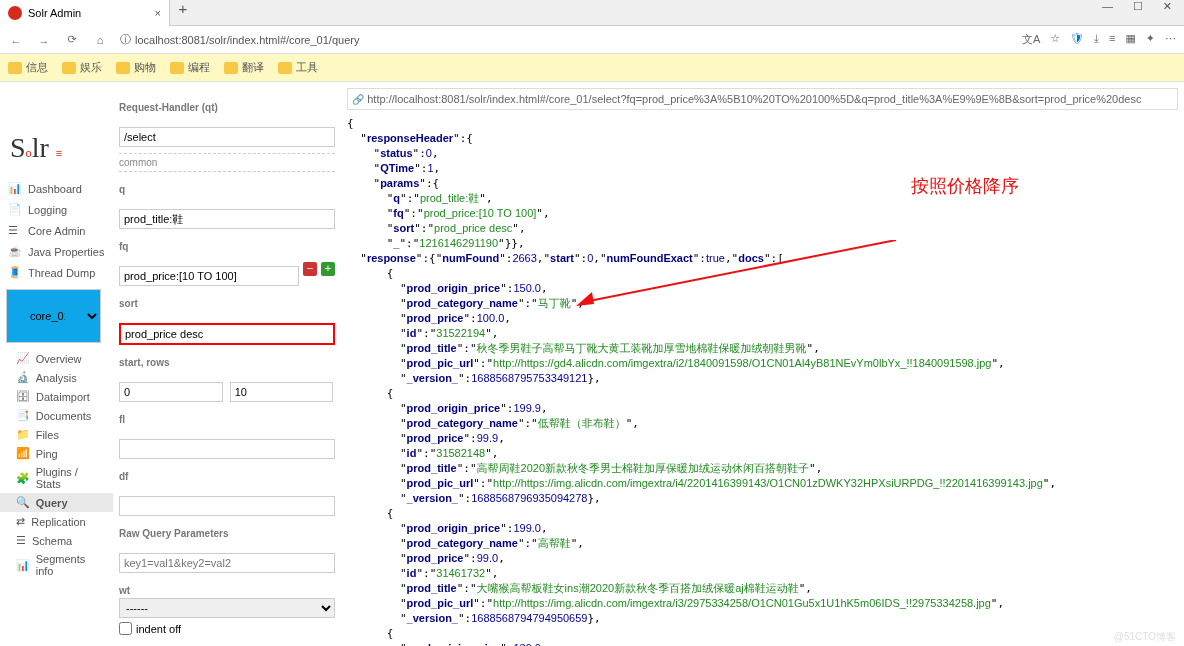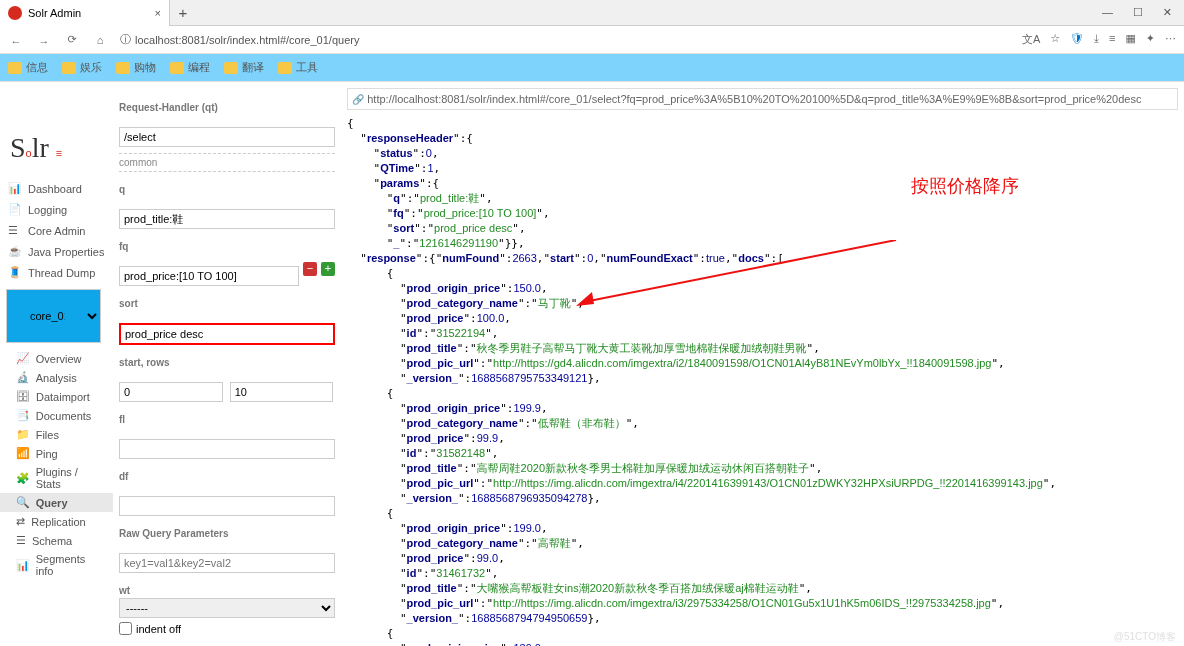--- a/index.html
+++ b/index.html
@@ -1,26 +1,26 @@
 <!DOCTYPE html>
 <html><head>
 <meta charset="utf-8">
 <style>
   *{box-sizing:border-box;margin:0;padding:0;font-family:Arial,Helvetica,sans-serif;font-size:11px;}
   body{background:#fff;width:1184px;height:646px;overflow:hidden;}
-  .browser-top{height:26px;background:#f0f0f0;display:flex;align-items:center;border-bottom:1px solid #ccc;}
+  .browser-top{height:26px;background:#f0f0f0;display:flex;align-items:flex-start;border-bottom:1px solid #ccc;}
   .tab{height:26px;width:170px;background:#fff;display:flex;align-items:center;padding:0 8px;gap:6px;border-right:1px solid #ccc;}
   .tab-icon{width:14px;height:14px;background:#d52b1e;border-radius:50%;}
   .tab-close{margin-left:auto;color:#555;}
   .new-tab{width:26px;text-align:center;color:#555;font-size:15px;}
   .addr-bar{height:28px;display:flex;align-items:center;padding:0 8px;gap:12px;border-bottom:1px solid #e0e0e0;background:#fff;}
   .nav-icon{color:#666;width:16px;text-align:center;}
   .url-box{flex:1;display:flex;align-items:center;gap:4px;color:#555;}
   .right-icons{display:flex;gap:10px;color:#666;}
-  .bookmarks{height:28px;display:flex;align-items:center;padding:0 8px;gap:14px;background:#7dd3fc;border-bottom:1px solid #e0e0e0;}
+  .bookmarks{height:28px;display:flex;align-items:center;padding:0 8px;gap:14px;background:#fef9c3;border-bottom:1px solid #e0e0e0;}
   .bm{display:flex;align-items:center;gap:4px;color:#555;}
   .bm-icon{width:14px;height:12px;background:#f7c846;border-radius:2px;}
   .main{display:flex;height:564px;}
   .left-col{width:113px;padding-top:8px;}
   .logo{font-size:28px;color:#333;padding:4px 10px 14px;font-family:Georgia,serif;margin-top:38px;}
   .logo .red{color:#d52b1e;}
   .nav-item{display:flex;align-items:center;gap:6px;padding:4px 8px;color:#555;}
   .nav-icon-s{display:inline-block;width:14px;}
   .core-sel{margin:6px;padding:19px;border:1px solid #ccc;background:#0ea5e9;width:95px;font-size:11px;}
   .sub-item{display:flex;align-items:center;gap:6px;padding:3px 10px 3px 16px;color:#555;}

